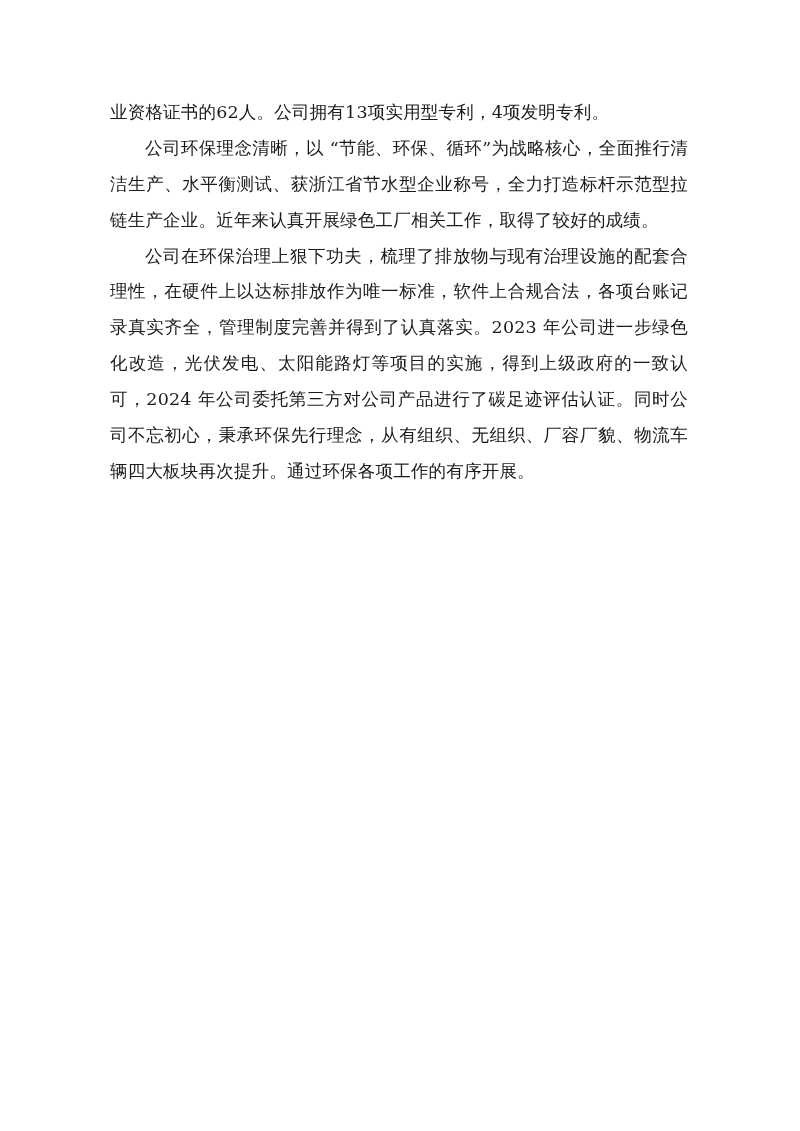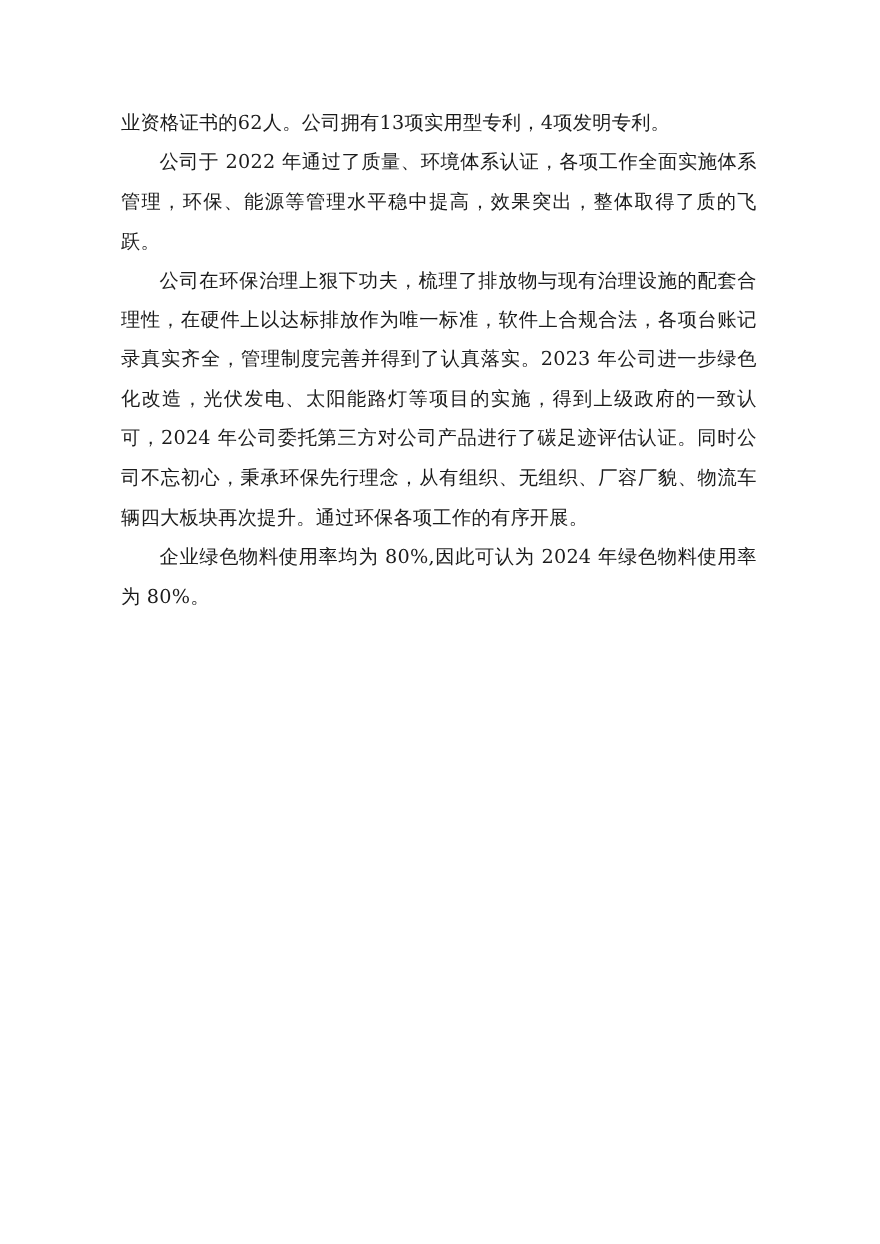--- a/index.html
+++ b/index.html
@@ -36,17 +36,16 @@
   .para.no-indent {
     text-indent: 0;
   }
 </style>
 </head>
 <body>
 
 <div class="page">
   <div class="doc-body">
     <p class="para no-indent">业资格证书的62人。公司拥有13项实用型专利，4项发明专利。</p>
-    <p class="para">公司于 2022 年通过了质量、环境体系认证，各项工作全面实施体系管理，环保、能源等管理水平稳中提高，效果突出，整体取得了质的飞跃。</p>
+    <p class="para">公司环保理念清晰，以 “节能、环保、循环”为战略核心，全面推行清洁生产、水平衡测试、获浙江省节水型企业称号，全力打造标杆示范型拉链生产企业。近年来认真开展绿色工厂相关工作，取得了较好的成绩。</p>
     <p class="para">公司在环保治理上狠下功夫，梳理了排放物与现有治理设施的配套合理性，在硬件上以达标排放作为唯一标准，软件上合规合法，各项台账记录真实齐全，管理制度完善并得到了认真落实。2023 年公司进一步绿色化改造，光伏发电、太阳能路灯等项目的实施，得到上级政府的一致认可，2024 年公司委托第三方对公司产品进行了碳足迹评估认证。同时公司不忘初心，秉承环保先行理念，从有组织、无组织、厂容厂貌、物流车辆四大板块再次提升。通过环保各项工作的有序开展。</p>
-    <p class="para">企业绿色物料使用率均为 80%,因此可认为 2024 年绿色物料使用率为 80%。</p>
   </div>
 </div>
 
 </body></html>

